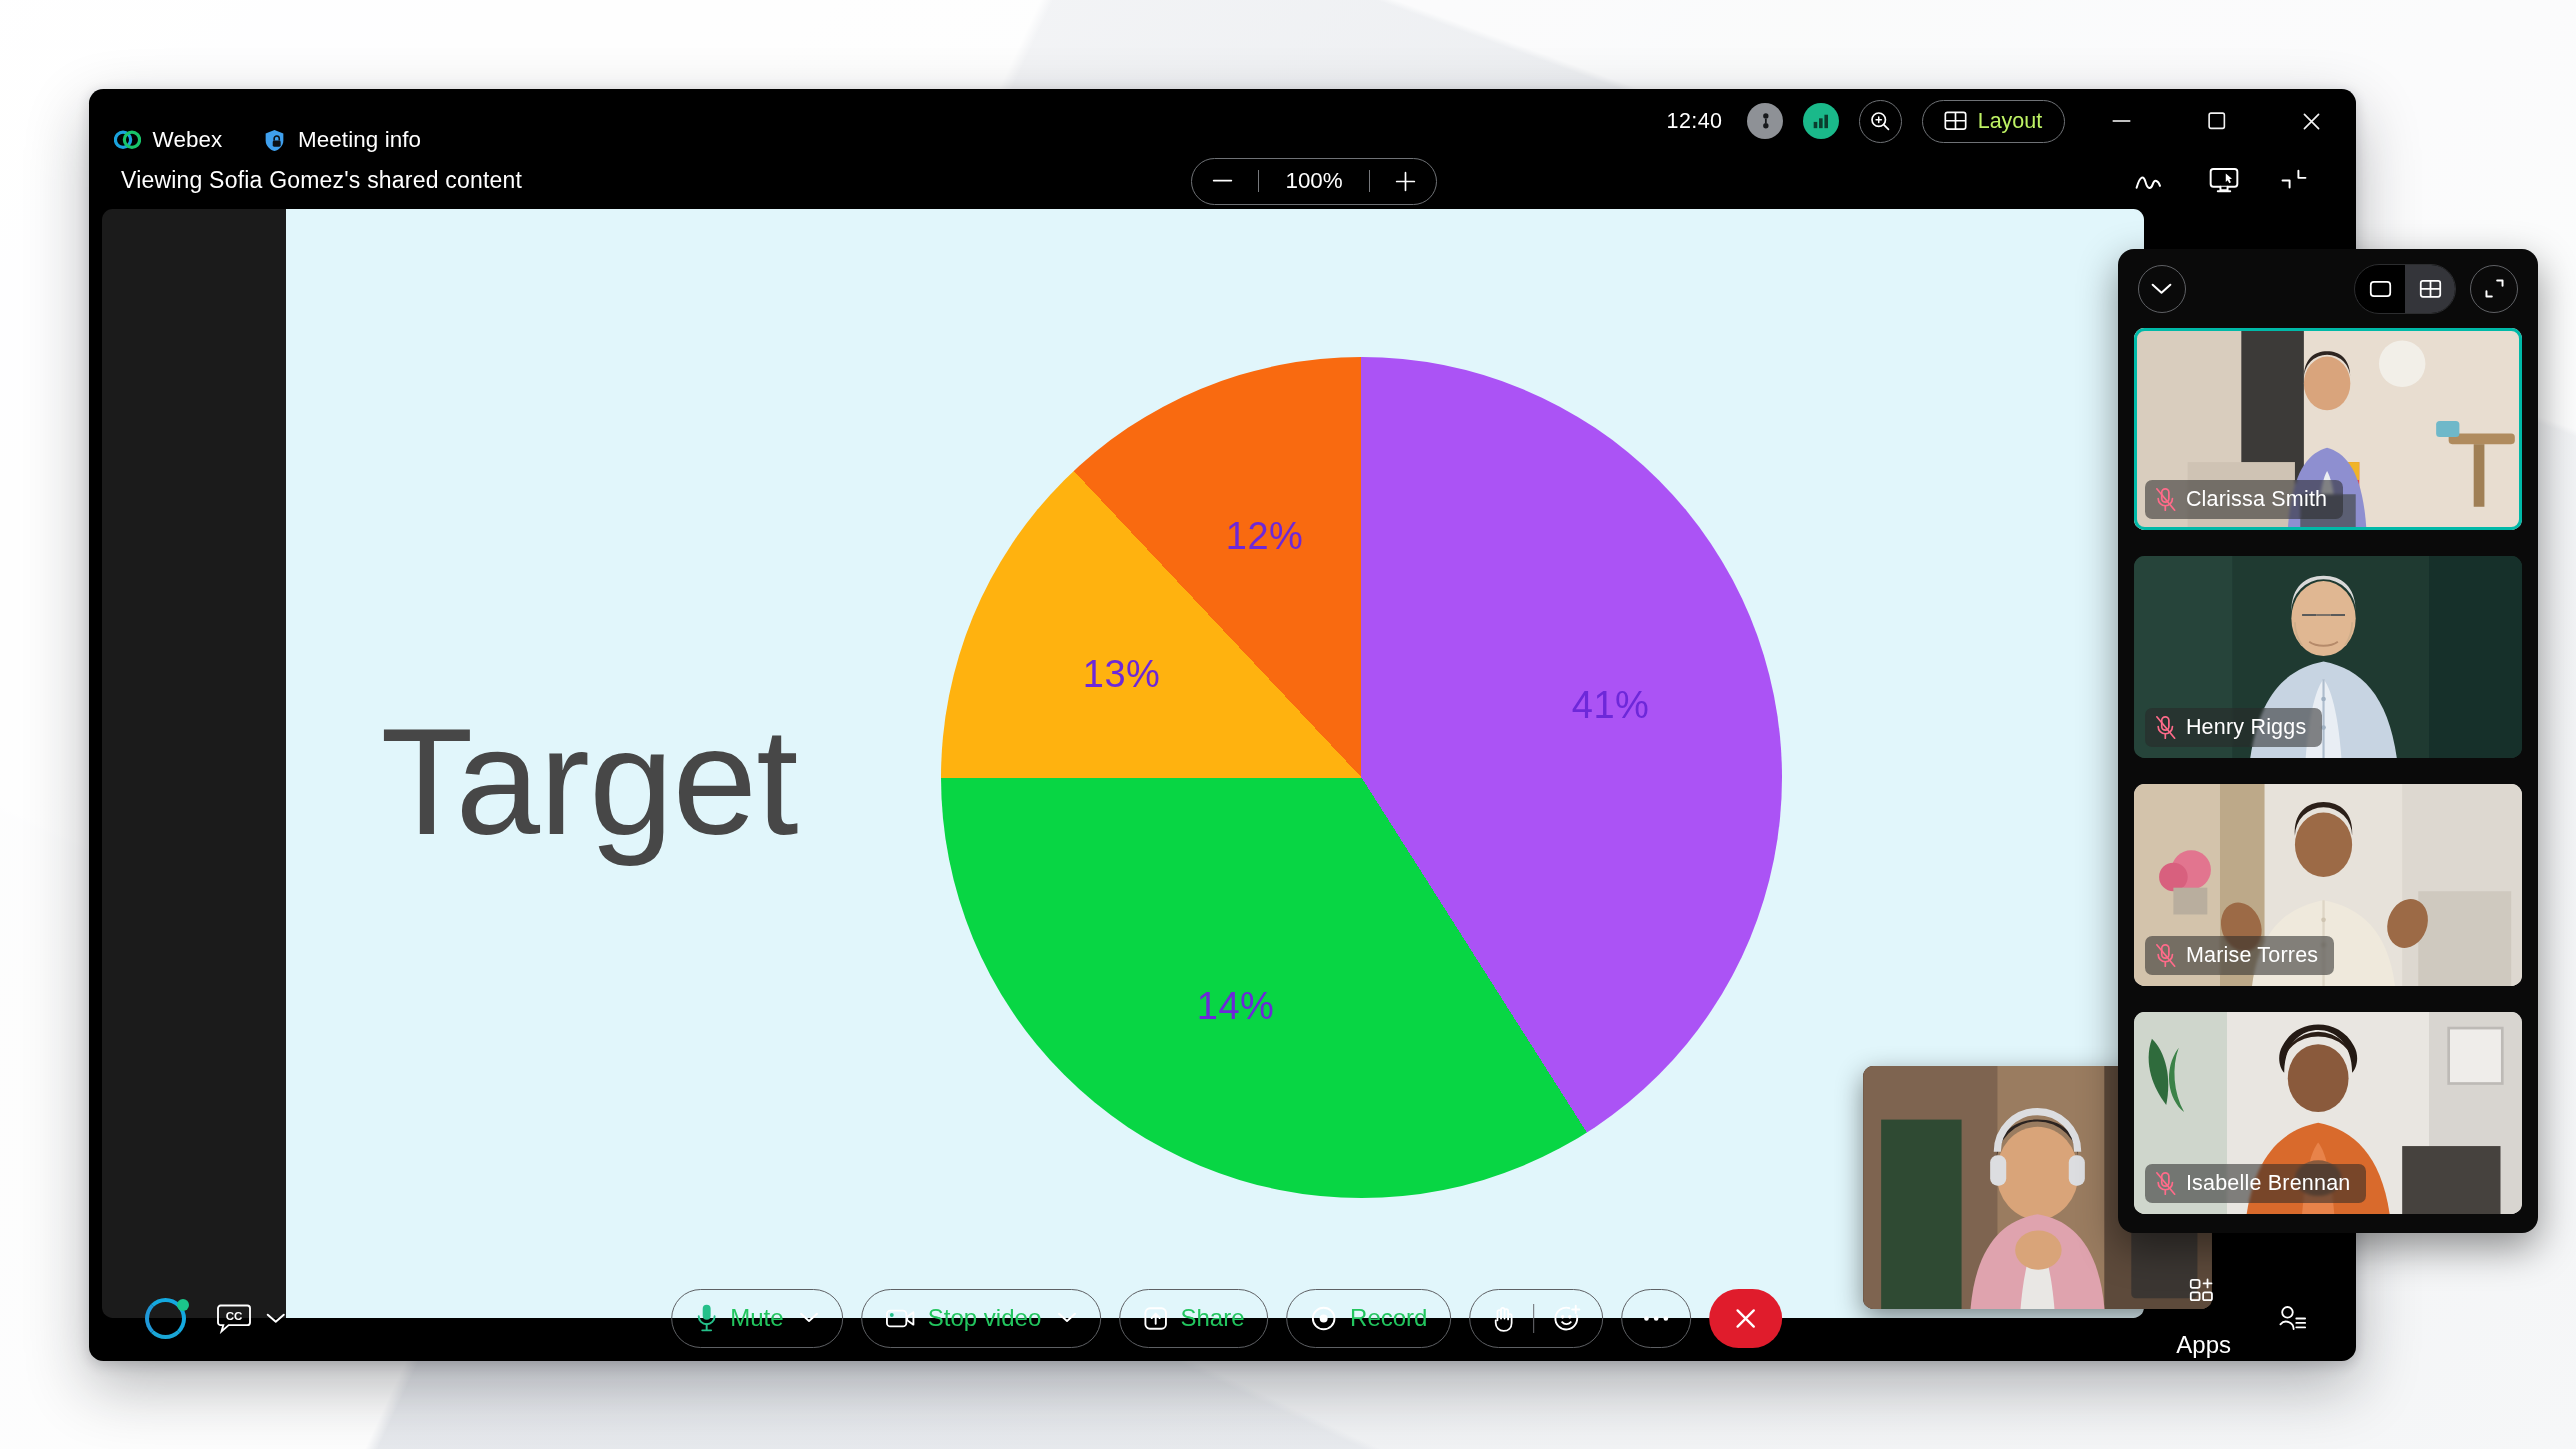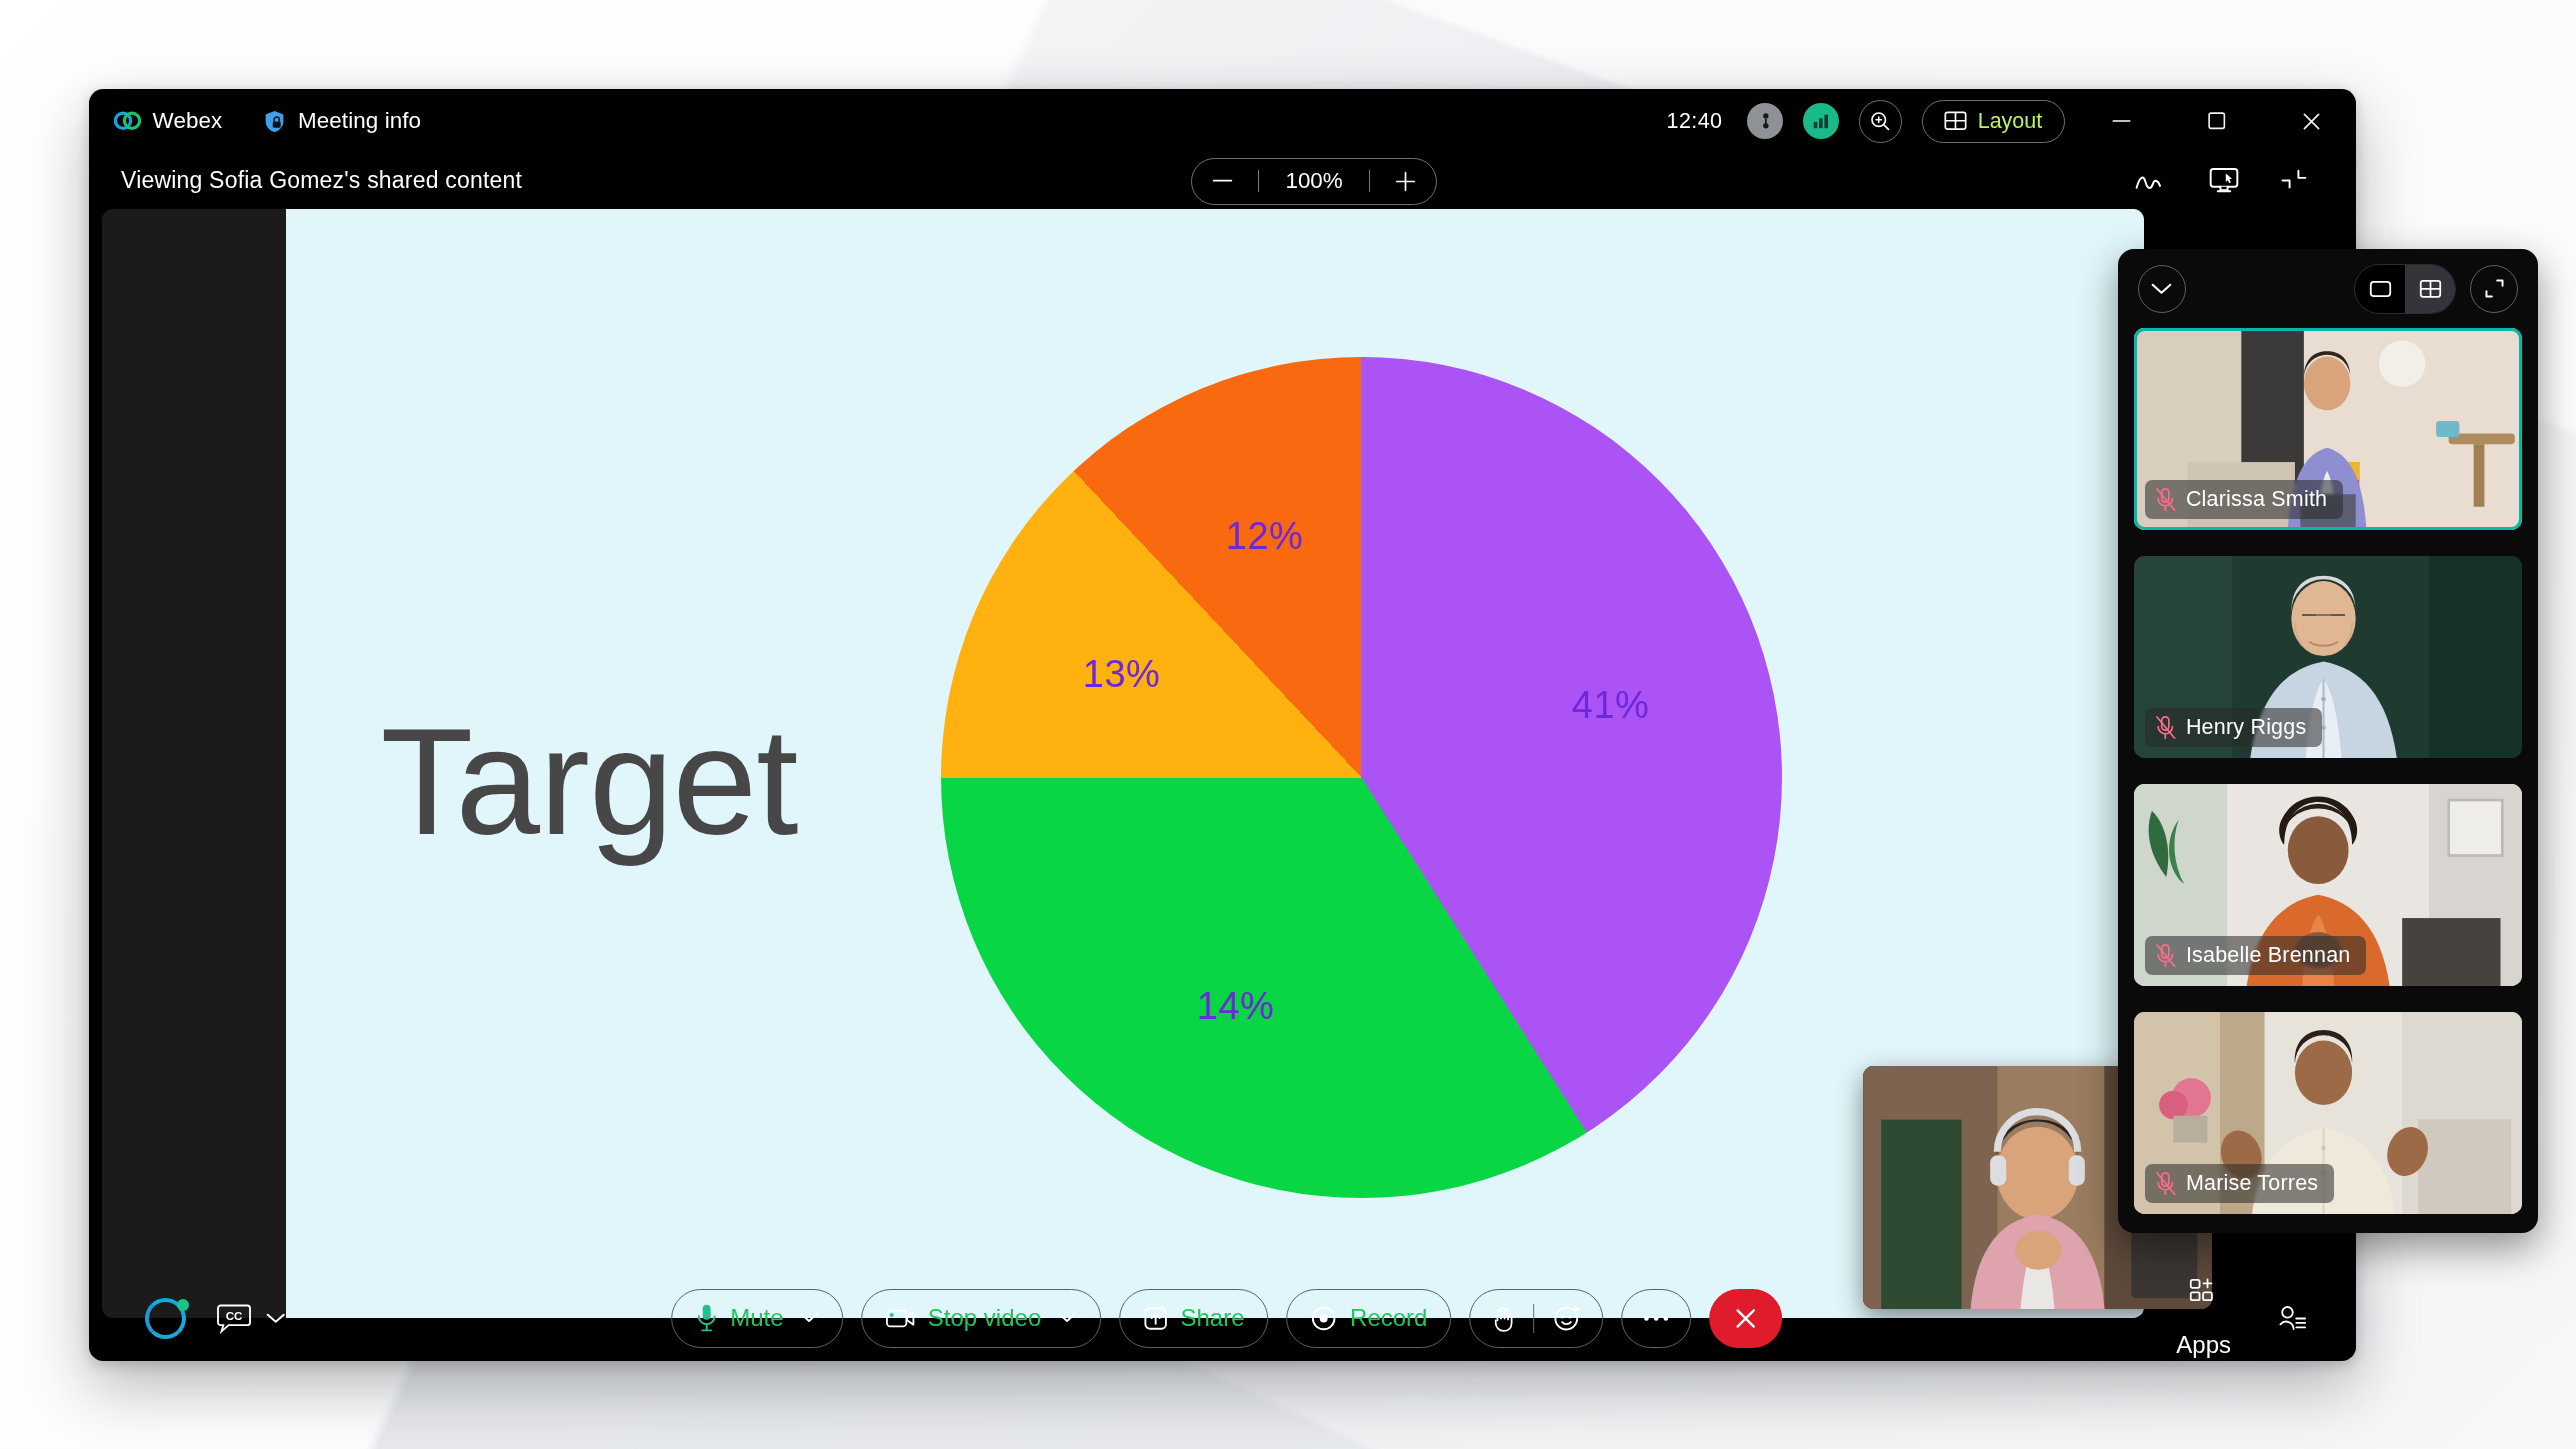--- a/index.html
+++ b/index.html
@@ -31,21 +31,21 @@
     width: 2267px; height: 1272px;
     background: #000;
     border-radius: 14.3px;
     box-shadow: 0 25px 63px rgba(20,24,31,0.30), 0 3.6px 12.5px rgba(20,24,31,0.18);
     overflow: visible;
   }
 
   
   .titlebar {
     position: absolute; left: 0; top: 0; width: 100%; height: 64px;
-    display: flex; align-items: center;
+    display: flex; align-items: flex-end;
     color: #fff;
     border-radius: 14.3px 14.3px 0 0;
   }
   .tb-left { display: flex; align-items: center; gap: 41px; padding-left: 25px; }
   .tb-item { display: flex; align-items: center; gap: 11.6px; cursor: default; }
   .tb-item span.lbl { font-size: 22.4px; letter-spacing: 0.1px; }
   .tb-right { margin-left: auto; display: flex; align-items: center; gap: 19.7px; padding-right: 7.2px; }
   .clock { font-size: 21.5px; letter-spacing: 0.4px; margin-right: 5.4px; }
   .round-chip {
     width: 36px; height: 36px; border-radius: 50%;
@@ -583,49 +583,20 @@
             <path d="M11.5 21v5" stroke="#ff6b8a" stroke-width="1.9" stroke-linecap="round"></path>
             <path d="M2 2l20 24" stroke="#ff6b8a" stroke-width="1.9" stroke-linecap="round"></path>
           </svg>
         </span>
         <span>Henry Riggs</span>
       </div>
     </div>
 
     <div class="tile">
       <svg width="388" height="202" viewBox="0 0 434 226">
-        <rect width="434" height="226" fill="#e9e6e1"></rect>
-        <rect x="0" y="0" width="104" height="226" fill="#cfd6cc"></rect>
-        <rect x="330" y="0" width="104" height="226" fill="#d8d5d0"></rect>
-        <rect x="352" y="18" width="60" height="62" fill="#efedea" stroke="#bdbab6" stroke-width="3"></rect>
-        <path d="M20 30c16 16 22 44 16 74-14-18-26-46-16-74z" fill="#2f6b3c"></path>
-        <path d="M50 40c-8 22-6 50 6 72-18-14-24-48-6-72z" fill="#3c8248"></path>
-        <rect x="300" y="150" width="110" height="76" fill="#46423e"></rect>
-        <ellipse cx="206" cy="74" rx="34" ry="38" fill="#8a5a3c"></ellipse>
-        <path d="M168 68c0-34 20-48 38-48s38 14 38 48c6-6 8-20 2-30-8-16-24-24-40-24s-32 8-40 24c-6 10-4 24 2 30z" fill="#241a14"></path>
-        <path d="M166 62a30 26 0 0 1 80 0 40 40 0 0 0-80 0z" fill="#2a1d15"></path>
-        <path d="M126 226c10-66 40-94 80-102 40 8 70 36 80 102z" fill="#d96a2c"></path>
-        <path d="M188 226c4-48 10-70 18-80 8 10 14 32 18 80z" fill="#e8834a"></path>
-        <ellipse cx="206" cy="186" rx="26" ry="20" fill="#8a5a3c"></ellipse>
-      </svg>
-      <div class="name-chip">
-        <span>
-          <svg width="21.5" height="25" viewBox="0 0 24 28">
-            <rect x="7.5" y="2" width="8" height="15" rx="4" fill="none" stroke="#ff6b8a" stroke-width="1.9"></rect>
-            <path d="M3.5 13a8 8 0 0 0 16 0" fill="none" stroke="#ff6b8a" stroke-width="1.9" stroke-linecap="round"></path>
-            <path d="M11.5 21v5" stroke="#ff6b8a" stroke-width="1.9" stroke-linecap="round"></path>
-            <path d="M2 2l20 24" stroke="#ff6b8a" stroke-width="1.9" stroke-linecap="round"></path>
-          </svg>
-        </span>
-        <span>Isabelle Brennan</span>
-      </div>
-    </div>
-
-    <div class="tile">
-      <svg width="388" height="202" viewBox="0 0 434 226">
         <rect width="434" height="226" fill="#e7e2da"></rect>
         <rect x="0" y="0" width="96" height="226" fill="#d3c3ab"></rect>
         <rect x="96" y="0" width="50" height="226" fill="#bda989"></rect>
         <rect x="300" y="0" width="134" height="226" fill="#ddd8d0"></rect>
         <rect x="318" y="120" width="104" height="106" fill="#cfc9bf"></rect>
         <circle cx="64" cy="96" r="22" fill="#e2758f"></circle>
         <circle cx="44" cy="104" r="16" fill="#d8607e"></circle>
         <rect x="44" y="116" width="38" height="30" fill="#b9ae9e"></rect>
         <ellipse cx="212" cy="68" rx="32" ry="36" fill="#9c6a46"></ellipse>
         <path d="M180 58a32 32 0 0 1 64 0c2-26-14-38-32-38s-34 12-32 38z" fill="#2b1f18"></path>
@@ -642,15 +613,44 @@
             <rect x="7.5" y="2" width="8" height="15" rx="4" fill="none" stroke="#ff6b8a" stroke-width="1.9"></rect>
             <path d="M3.5 13a8 8 0 0 0 16 0" fill="none" stroke="#ff6b8a" stroke-width="1.9" stroke-linecap="round"></path>
             <path d="M11.5 21v5" stroke="#ff6b8a" stroke-width="1.9" stroke-linecap="round"></path>
             <path d="M2 2l20 24" stroke="#ff6b8a" stroke-width="1.9" stroke-linecap="round"></path>
           </svg>
         </span>
         <span>Marise Torres</span>
       </div>
     </div>
 
+    <div class="tile">
+      <svg width="388" height="202" viewBox="0 0 434 226">
+        <rect width="434" height="226" fill="#e9e6e1"></rect>
+        <rect x="0" y="0" width="104" height="226" fill="#cfd6cc"></rect>
+        <rect x="330" y="0" width="104" height="226" fill="#d8d5d0"></rect>
+        <rect x="352" y="18" width="60" height="62" fill="#efedea" stroke="#bdbab6" stroke-width="3"></rect>
+        <path d="M20 30c16 16 22 44 16 74-14-18-26-46-16-74z" fill="#2f6b3c"></path>
+        <path d="M50 40c-8 22-6 50 6 72-18-14-24-48-6-72z" fill="#3c8248"></path>
+        <rect x="300" y="150" width="110" height="76" fill="#46423e"></rect>
+        <ellipse cx="206" cy="74" rx="34" ry="38" fill="#8a5a3c"></ellipse>
+        <path d="M168 68c0-34 20-48 38-48s38 14 38 48c6-6 8-20 2-30-8-16-24-24-40-24s-32 8-40 24c-6 10-4 24 2 30z" fill="#241a14"></path>
+        <path d="M166 62a30 26 0 0 1 80 0 40 40 0 0 0-80 0z" fill="#2a1d15"></path>
+        <path d="M126 226c10-66 40-94 80-102 40 8 70 36 80 102z" fill="#d96a2c"></path>
+        <path d="M188 226c4-48 10-70 18-80 8 10 14 32 18 80z" fill="#e8834a"></path>
+        <ellipse cx="206" cy="186" rx="26" ry="20" fill="#8a5a3c"></ellipse>
+      </svg>
+      <div class="name-chip">
+        <span>
+          <svg width="21.5" height="25" viewBox="0 0 24 28">
+            <rect x="7.5" y="2" width="8" height="15" rx="4" fill="none" stroke="#ff6b8a" stroke-width="1.9"></rect>
+            <path d="M3.5 13a8 8 0 0 0 16 0" fill="none" stroke="#ff6b8a" stroke-width="1.9" stroke-linecap="round"></path>
+            <path d="M11.5 21v5" stroke="#ff6b8a" stroke-width="1.9" stroke-linecap="round"></path>
+            <path d="M2 2l20 24" stroke="#ff6b8a" stroke-width="1.9" stroke-linecap="round"></path>
+          </svg>
+        </span>
+        <span>Isabelle Brennan</span>
+      </div>
+    </div>
+
   </div>
 </div>
 
 
 </body></html>

